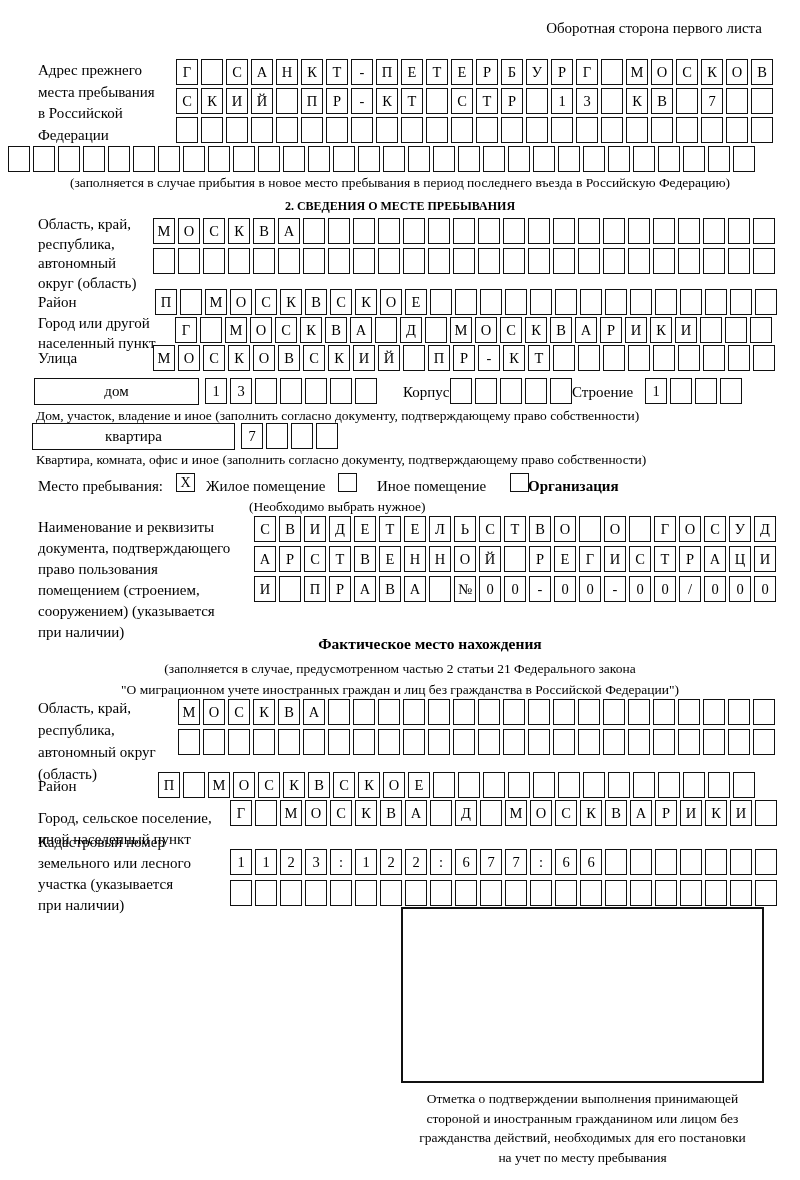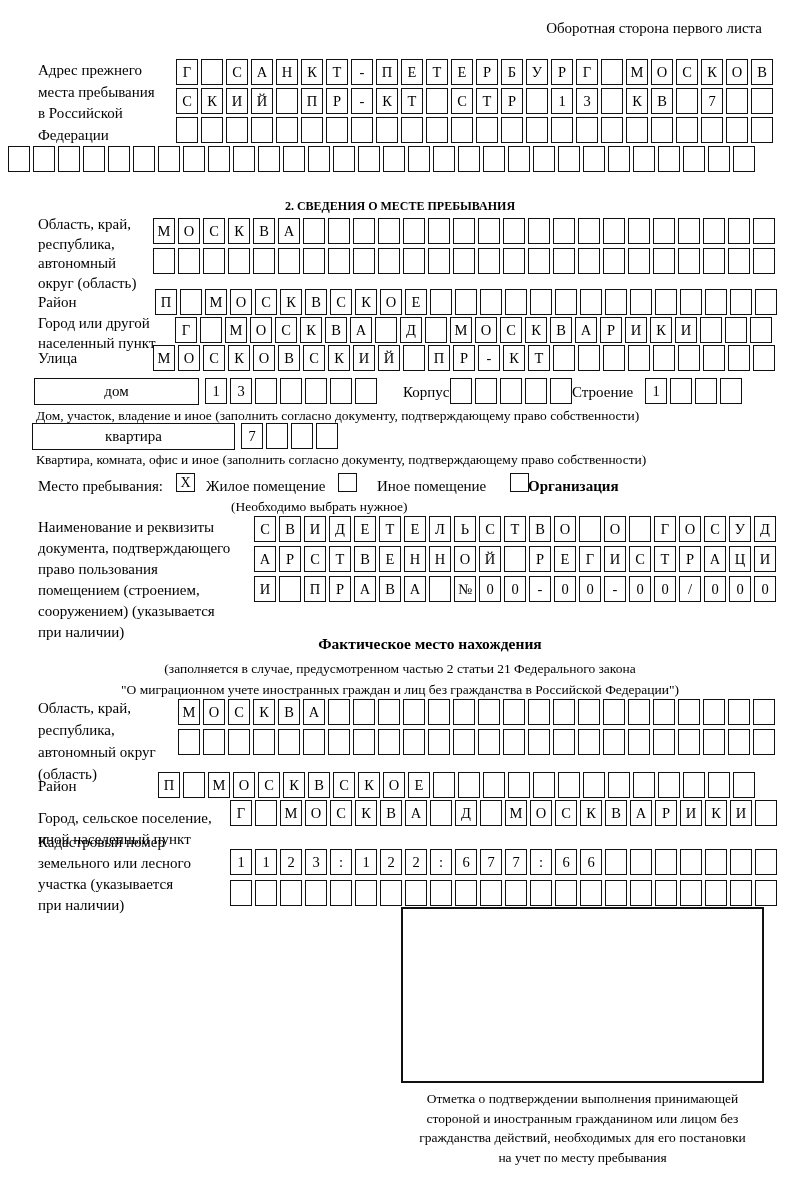--- a/index.html
+++ b/index.html
@@ -132,20 +132,21 @@
       <span class="cell"></span>
       <span class="cell"></span>
       <span class="cell"></span>
       <span class="cell"></span>
       <span class="cell"></span>
       <span class="cell"></span>
       <span class="cell"></span>
       <span class="cell"></span>
       <span class="cell"></span>
     </div>
+  <div class="lbl note ctr" style="top:174px;">(заполняется в случае прибытия в новое место пребывания в период последнего въезда в Российскую Федерацию)</div>
 
   <div class="lbl ttl ctr" style="top:196px;">2. СВЕДЕНИЯ О МЕСТЕ ПРЕБЫВАНИЯ</div>
 
   <div class="lbl" style="left:38px;top:215px;line-height:19.5px;">Область, край,
 республика,
 автономный
 округ (область)</div>
   <div class="boxrow" style="left:153px;top:218px;">
       <span class="cell">М</span>
       <span class="cell">О</span>
@@ -324,21 +325,21 @@
     </div>
   <div class="lbl note" style="left:36px;top:451px;">Квартира, комната, офис и иное (заполнить согласно документу, подтверждающему право собственности)</div>
 
   <div class="lbl" style="left:38px;top:476px;">Место пребывания:</div>
   <div class="checkbox" style="left:176px;top:473px;">X</div>
   <div class="lbl" style="left:206px;top:476px;">Жилое помещение</div>
   <div class="checkbox" style="left:338px;top:473px;"></div>
   <div class="lbl" style="left:377px;top:476px;">Иное помещение</div>
   <div class="checkbox" style="left:510px;top:473px;"></div>
   <div class="lbl" style="left:528px;top:476px;font-weight:bold;">Организация</div>
-  <div class="lbl note" style="left:231px;top:498px;text-align:center;">(Необходимо выбрать нужное)</div>
+  <div class="lbl note" style="left:249px;top:498px;text-align:center;">(Необходимо выбрать нужное)</div>
 
   <div class="lbl" style="left:38px;top:517px;line-height:21px;">Наименование и реквизиты
 документа, подтверждающего
 право пользования
 помещением (строением,
 сооружением) (указывается
 при наличии)</div>
   <div class="boxrow" style="left:254px;top:516px;">
       <span class="cell">С</span>
       <span class="cell">В</span>

